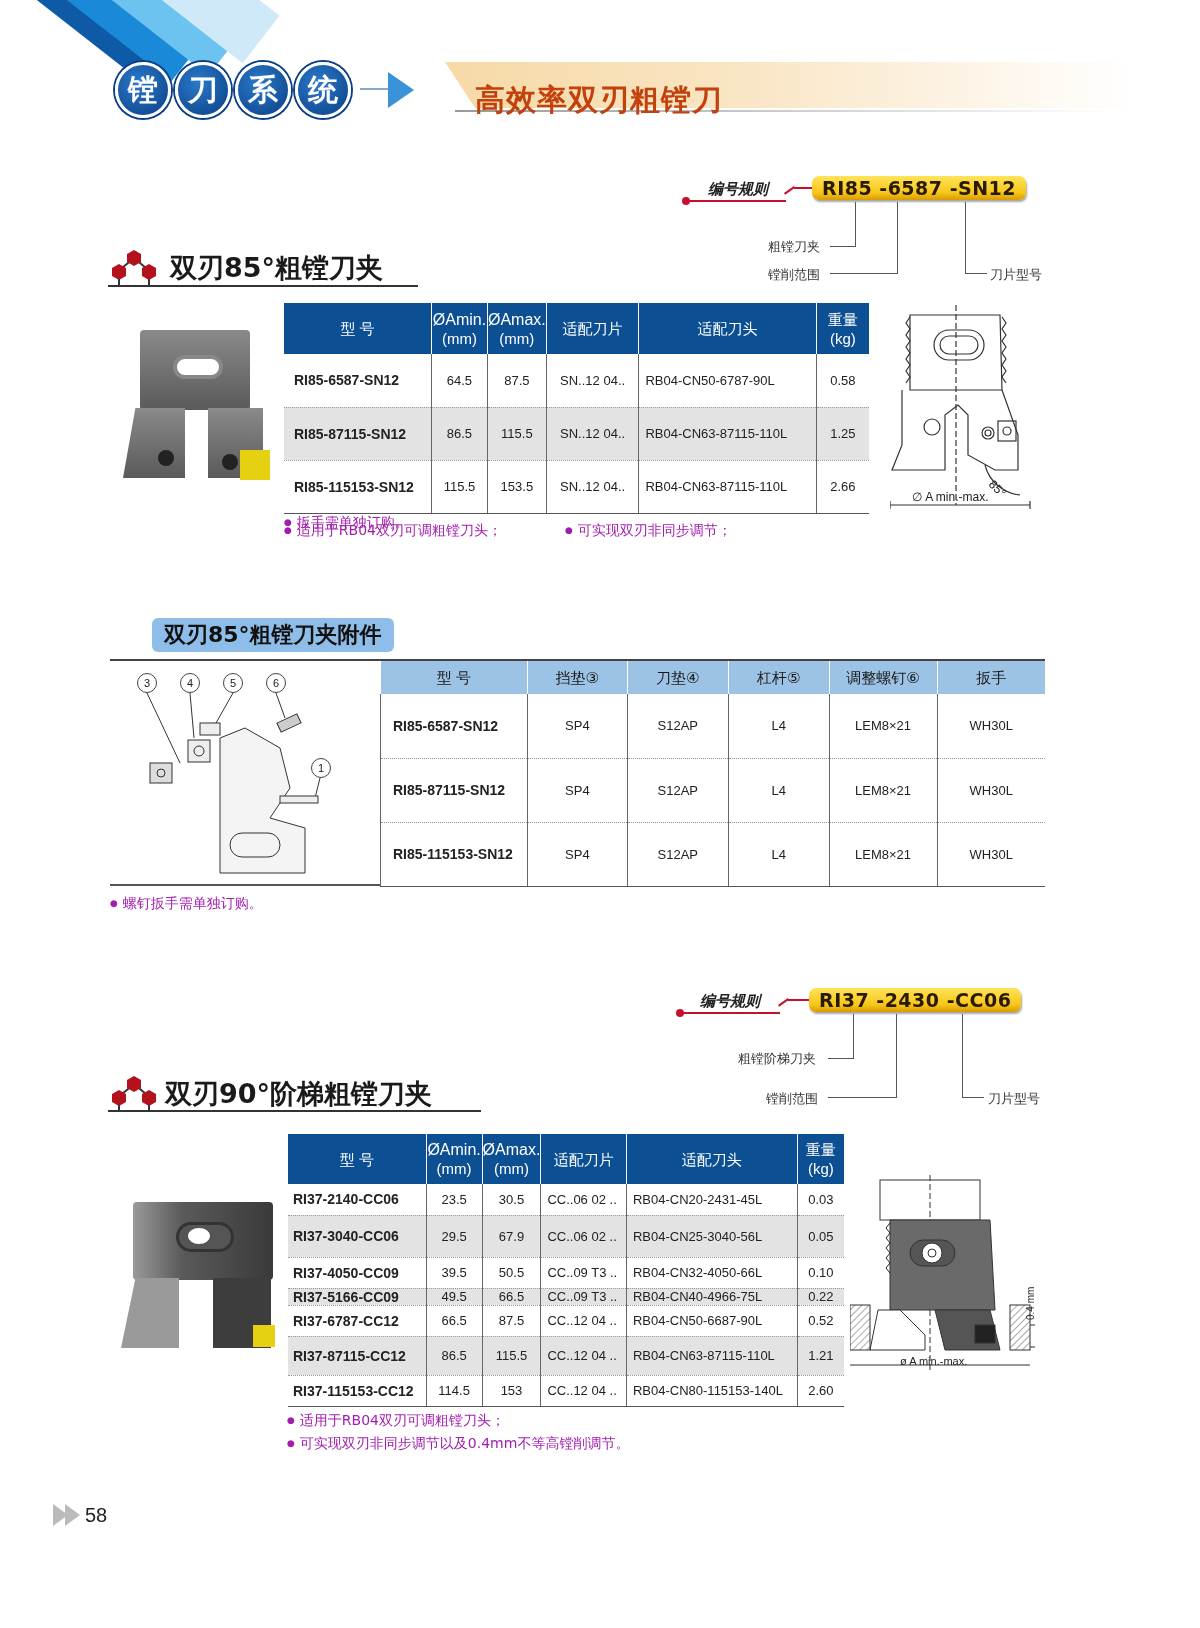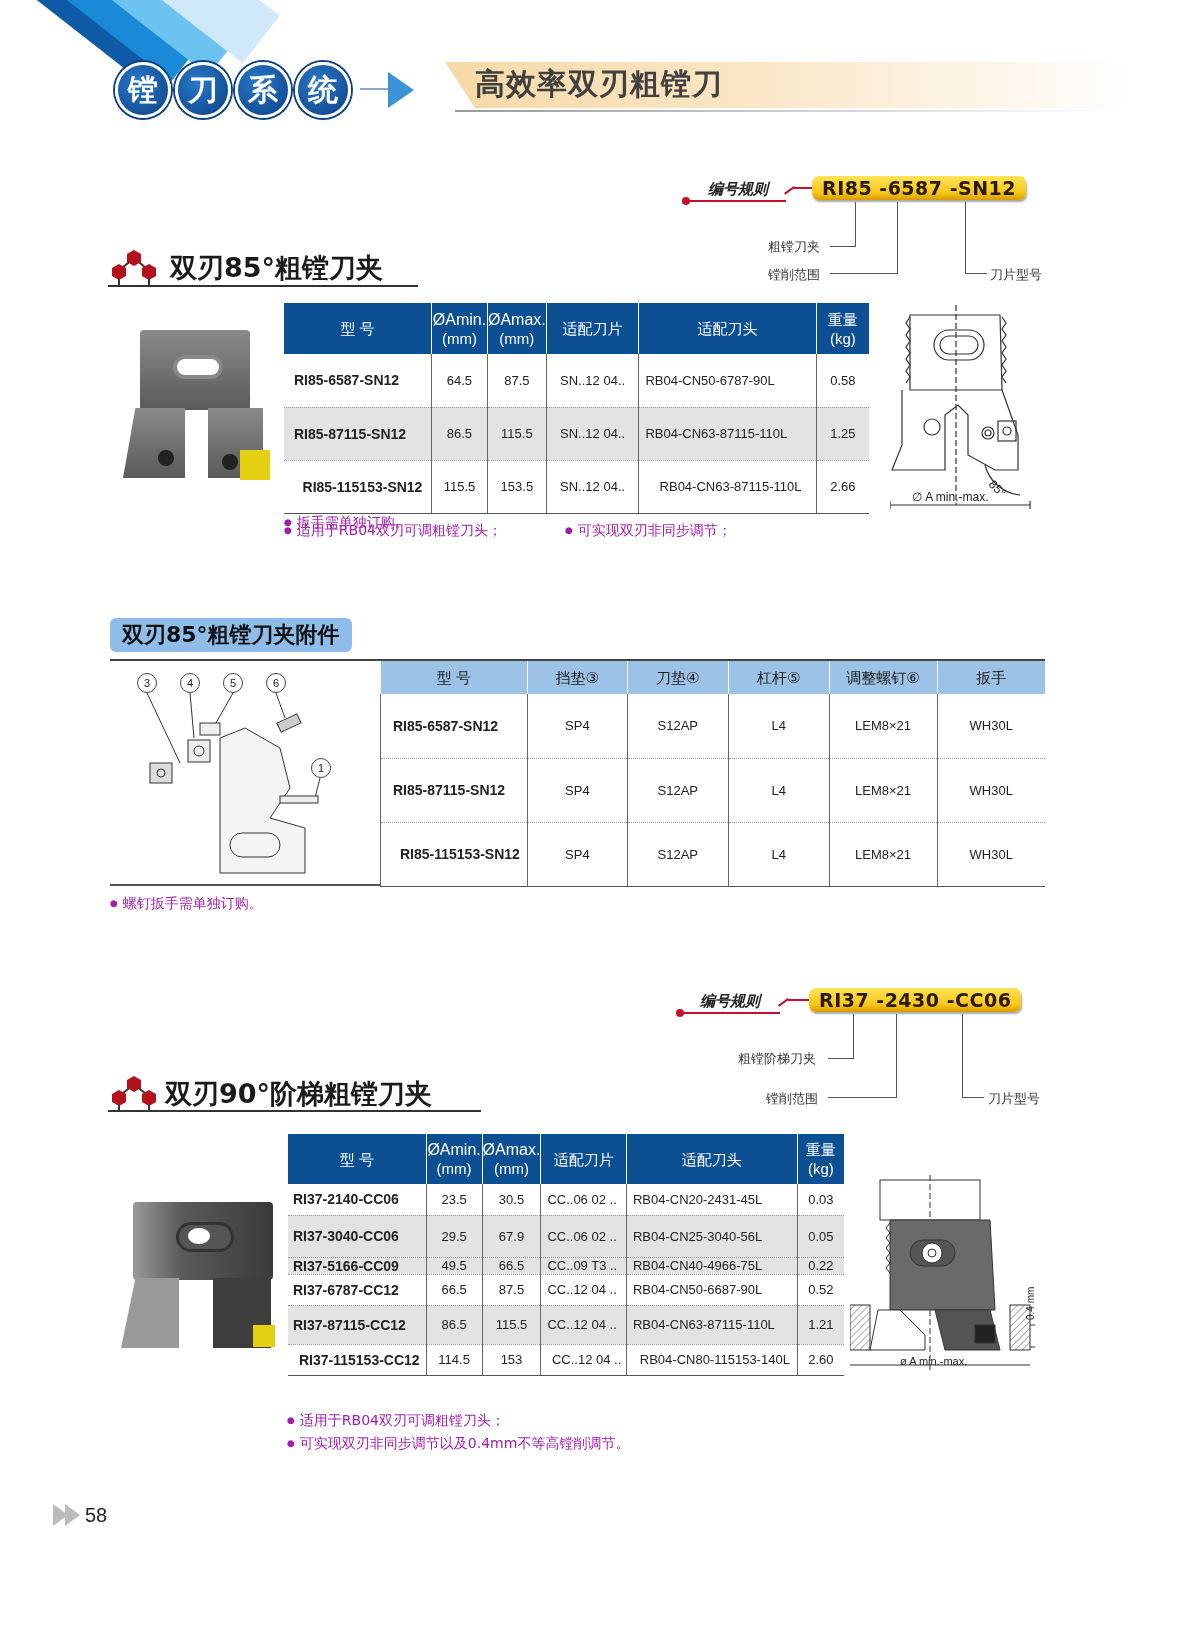--- a/index.html
+++ b/index.html
@@ -31,21 +31,21 @@
     border-top: 18px solid transparent; border-bottom: 18px solid transparent;
     border-left: 26px solid #3a93d8;
   }
   .header-title-band {
     left: 445px; top: 62px; width: 690px; height: 46px;
     background: linear-gradient(90deg, #f6d9a6 0%, #fae6c6 45%, #ffffff 100%);
     clip-path: polygon(0 0, 100% 0, 100% 100%, 30px 100%);
   }
   .header-title-line { left: 455px; top: 110px; width: 660px; height: 2px; background: linear-gradient(90deg,#9a9a9a,#fff); }
   .header-title {
-    left: 475px; top: 64px; font-size: 30px; font-weight: bold; color: #404040;
+    left: 475px; top: 80px; font-size: 30px; font-weight: bold; color: #c2410c;
     font-family: "DejaVu Sans", sans-serif; letter-spacing: 1px;
   }
 
   
   .rule-label { font-style: italic; font-weight: bold; font-size: 15px; color: #222; font-family: "DejaVu Sans", sans-serif; }
   .rule-dot { width: 8px; height: 8px; border-radius: 50%; background: #c8102e; }
   .rule-line { background: #c8102e; height: 2px; }
   .rule-pill {
     background: linear-gradient(180deg, #ffe35a 0%, #f6c619 70%, #d89a00 100%);
     border-radius: 7px; box-shadow: 1px 2px 2px rgba(0,0,0,0.35);
@@ -66,35 +66,35 @@
     background: #0d4f93; color: #fff; font-weight: normal; font-size: 15px;
     border-left: 1px solid #fff; text-align: center; line-height: 19px;
   }
   th:first-child { border-left: none; }
   td {
     font-size: 13px; text-align: center; color: #222;
     border-left: 1px solid #666; border-bottom: 1px dotted #999;
   }
   td:first-child { border-left: none; font-weight: bold; font-size: 14px; text-align: left; padding-left: 10px; }
   tr.shade td { background: #e3e3e3; }
-  tr.last td { border-bottom: 1.5px solid #555; text-align: center; }
+  tr.last td { border-bottom: 1.5px solid #555; }
   td.left { text-align: left; padding-left: 6px; }
   .sub { font-size: 16px; }
 
   table.acc th { background: #9cc3e6; color: #1a1a1a; height: 33px; border-left: 1px solid #fff; }
   table.acc td { border-left: 1px solid #666; height: 64px; }
   table.acc td:first-child { font-weight: bold; padding-left: 12px; }
   .acc-topline { height: 2px; background: #444; }
 
   .note { font-size: 14px; color: #a21caf; font-family: "DejaVu Sans", sans-serif; }
   .note::before { content: "●"; font-size: 9px; margin-right: 5px; vertical-align: 2px; }
 
   .acc-badge {
     background: #8dbde8; border-radius: 6px; padding: 2px 12px;
-    font-size: 22px; font-weight: bold; color: #111; font-family: "DejaVu Sans", sans-serif;
+    font-size: 22px; font-weight: bold; color: #111; font-family: "DejaVu Sans", sans-serif; margin-left: 42px;
   }
 
   
   .holder-img { background: linear-gradient(180deg, #8a8a8a, #6d6d6d 60%, #5a5a5a); }
   .callout-num {
     width: 20px; height: 20px; border: 1px solid #444; border-radius: 50%;
     font-size: 11px; display: flex; align-items: center; justify-content: center; background:#fff;
   }
 
   .page-num { font-size: 20px; color: #222; }
@@ -354,20 +354,28 @@
         <td class="left">RB04-CN20-2431-45L</td>
         <td>0.03</td>
     </tr>
     <tr class="shade" style="height:42px;">
       <td style="padding-left:5px;">RI37-3040-CC06</td>
         <td>29.5</td>
         <td>67.9</td>
         <td class="left">CC..06 02 ..</td>
         <td class="left">RB04-CN25-3040-56L</td>
         <td>0.05</td>
+    </tr>
+    <tr style="height:31px;">
+      <td style="padding-left:5px;">RI37-4050-CC09</td>
+        <td>39.5</td>
+        <td>50.5</td>
+        <td class="left">CC..09 T3 ..</td>
+        <td class="left">RB04-CN32-4050-66L</td>
+        <td>0.10</td>
     </tr>
     <tr class="shade" style="height:15px;">
       <td style="padding-left:5px;">RI37-5166-CC09</td>
         <td>49.5</td>
         <td>66.5</td>
         <td class="left">CC..09 T3 ..</td>
         <td class="left">RB04-CN40-4966-75L</td>
         <td>0.22</td>
     </tr>
     <tr style="height:31px;">

